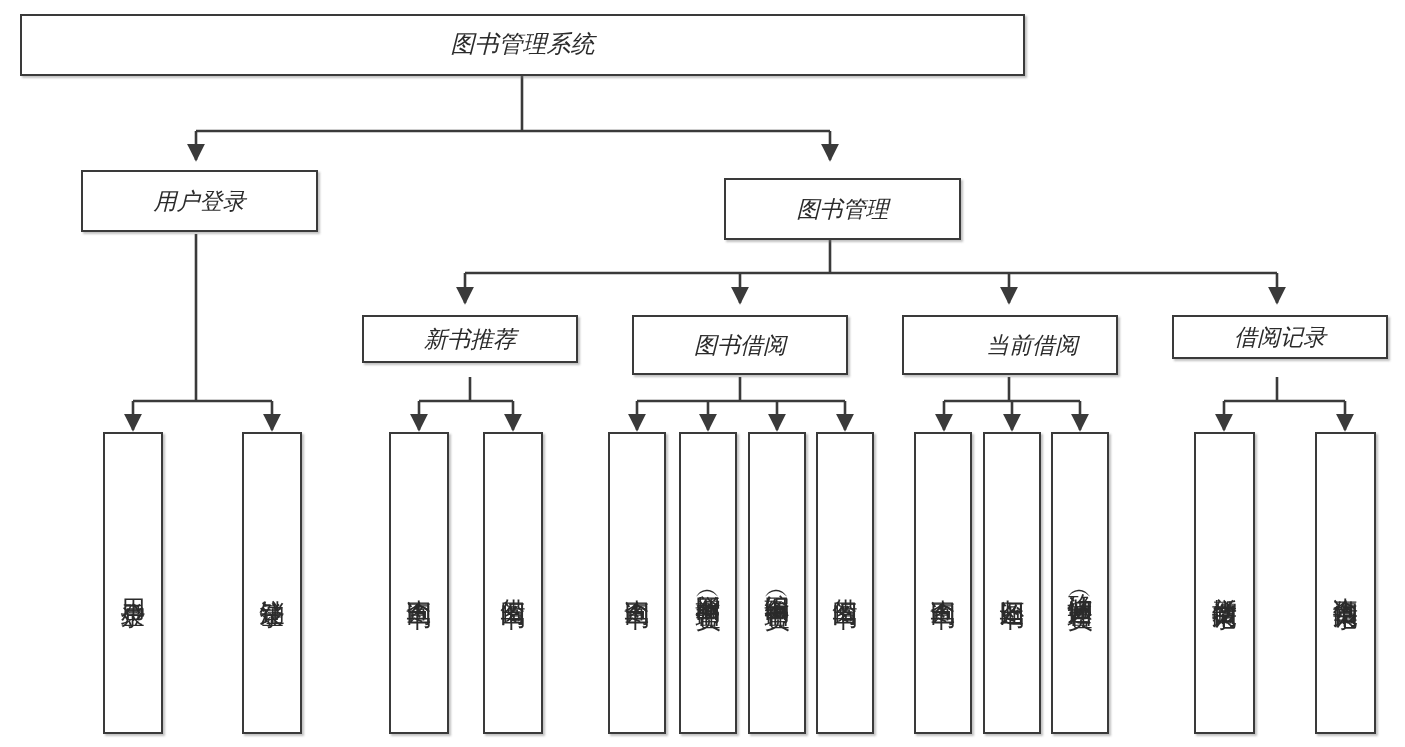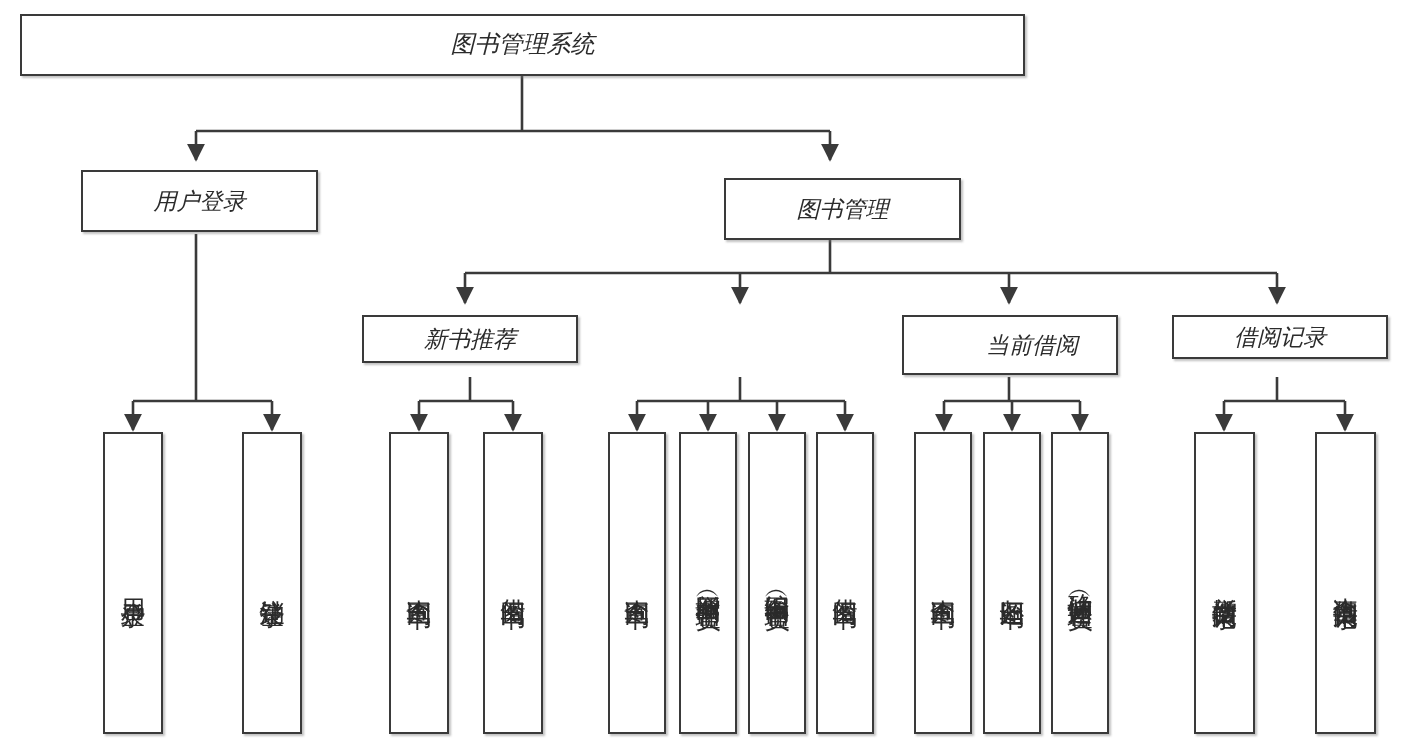--- a/index.html
+++ b/index.html
@@ -133,20 +133,23 @@
   <div class="node horiz" style="left:81px; top:170px; width:237px; height:62px;">
     <span class="lbl">用户登录</span>
   </div>
   <div class="node horiz" style="left:712px; top:178px; width:237px; height:62px;margin-left:12px;">
     <span class="lbl">图书管理</span>
   </div>
 
   <div class="node horiz" style="left:362px; top:315px; width:216px; height:48px;align-items:center;">
     <span class="lbl">新书推荐</span>
   </div>
+  <div class="node horiz" style="left:632px; top:315px; width:216px; height:60px;">
+    <span class="lbl">图书借阅</span>
+  </div>
   <div class="node horiz" style="left:902px; top:315px; width:216px; height:60px;padding-left:44px;">
     <span class="lbl">当前借阅</span>
   </div>
   <div class="node horiz" style="left:1172px; top:315px; width:216px; height:44px;">
     <span class="lbl">借阅记录</span>
   </div>
 
   <div class="node vert" style="left:103px; top:432px; width:60px; height:302px;">
     <span class="lbl">用户登录</span>
   </div>

